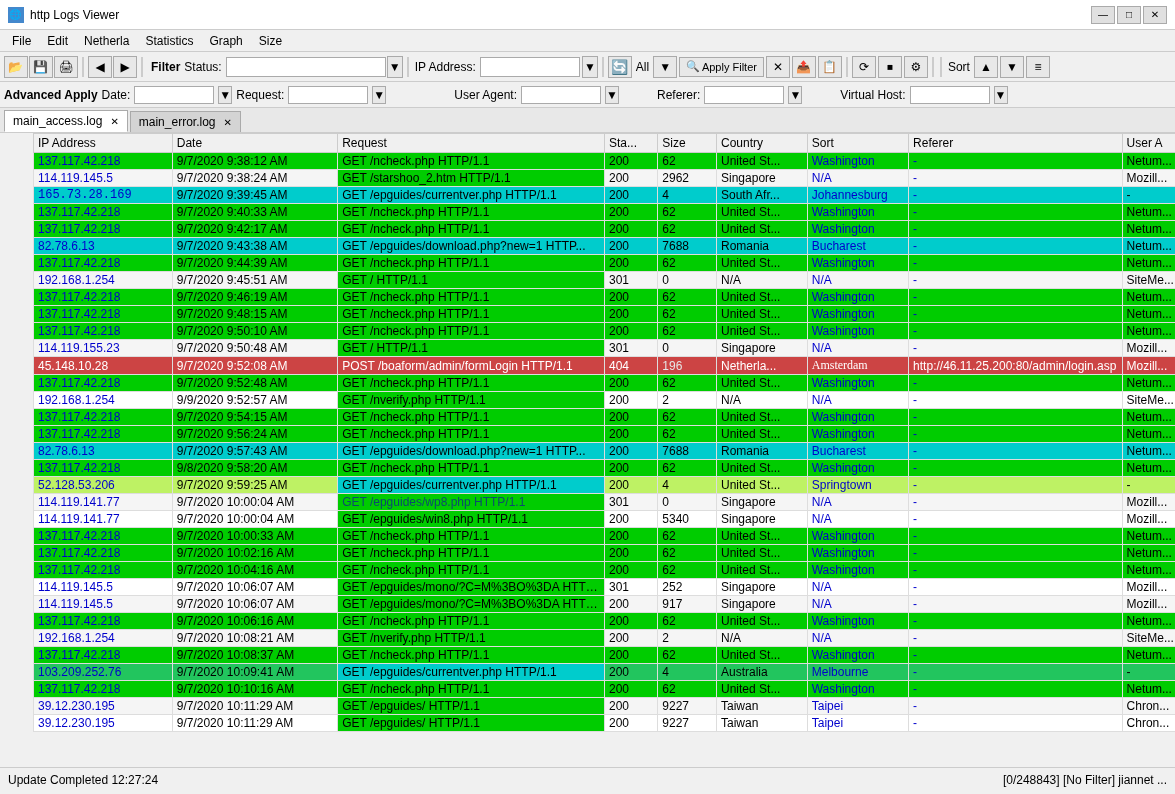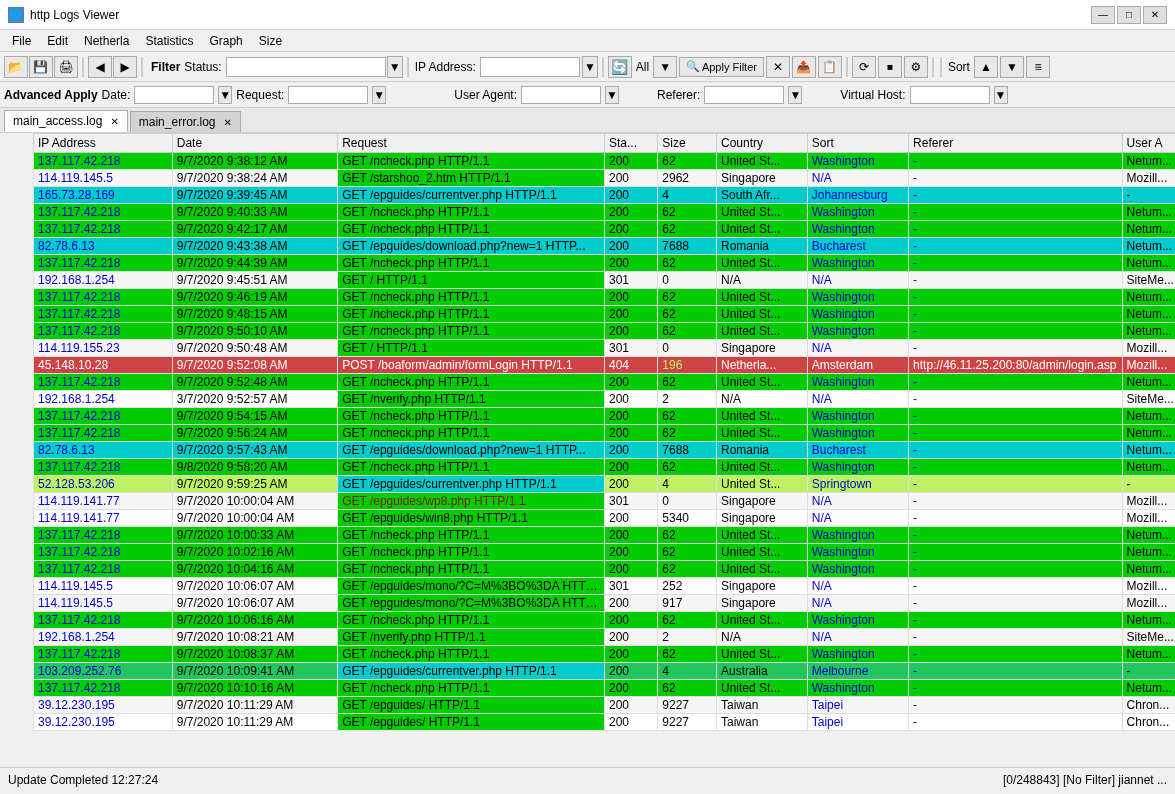--- a/index.html
+++ b/index.html
@@ -303,21 +303,21 @@
           <td class="col-date">9/7/2020 9:38:24 AM</td>
           <td class="col-request" style="background: rgb(0, 204, 0); color: rgb(0, 0, 0);">GET /starshoo_2.htm HTTP/1.1</td>
           <td class="col-status">200</td>
           <td class="col-size">2962</td>
           <td class="col-country">Singapore</td>
           <td class="col-city" style="color: rgb(0, 0, 204);">N/A</td>
           <td class="col-referer" style="color: rgb(0, 0, 204);">-</td>
           <td class="col-useragent">Mozill...</td>
         </tr>
         <tr style="background: rgb(0, 204, 204);">
-          <td class="col-ip" style="color: rgb(0, 0, 204);">165.73.28.169</td>
+          <td class="col-ip" style="color: rgb(0, 0, 204); font-family: Liberation Mono, monospace;">165.73.28.169</td>
           <td class="col-date">9/7/2020 9:39:45 AM</td>
           <td class="col-request" style="background: rgb(0, 204, 204); color: rgb(0, 0, 0);">GET /epguides/currentver.php HTTP/1.1</td>
           <td class="col-status">200</td>
           <td class="col-size">4</td>
           <td class="col-country">South Afr...</td>
           <td class="col-city" style="color: rgb(0, 0, 204);">Johannesburg</td>
           <td class="col-referer" style="color: rgb(0, 0, 204);">-</td>
           <td class="col-useragent">-</td>
         </tr>
         <tr style="background: rgb(0, 204, 0);">
@@ -417,40 +417,40 @@
           <td class="col-country">Singapore</td>
           <td class="col-city" style="color: rgb(0, 0, 204);">N/A</td>
           <td class="col-referer" style="color: rgb(0, 0, 204);">-</td>
           <td class="col-useragent">Mozill...</td>
         </tr>
         <tr style="background: rgb(204, 68, 68); color: rgb(255, 255, 255);">
           <td class="col-ip" style="color: rgb(255, 255, 255);">45.148.10.28</td>
           <td class="col-date" style="color: rgb(255, 255, 255);">9/7/2020 9:52:08 AM</td>
           <td class="col-request" style="color: rgb(255, 255, 255);">POST /boaform/admin/formLogin HTTP/1.1</td>
           <td class="col-status" style="color: rgb(255, 255, 255);">404</td>
-          <td class="col-size" style="color: #bef264;">196</td>
+          <td class="col-size" style="color: #e5e5e5;">196</td>
           <td class="col-country" style="color: rgb(255, 255, 255);">Netherla...</td>
-          <td class="col-city" style="color: rgb(255, 255, 255);">Amsterdam</td>
+          <td class="col-city" style="color: rgb(255, 255, 255); font-family: Liberation Serif, serif;">Amsterdam</td>
           <td class="col-referer" style="color: rgb(255, 255, 255);">http://46.11.25.200:80/admin/login.asp</td>
           <td class="col-useragent" style="color: rgb(255, 255, 255);">Mozill...</td>
         </tr>
         <tr style="background: rgb(0, 204, 0);">
           <td class="col-ip" style="color: rgb(0, 0, 204);">137.117.42.218</td>
           <td class="col-date">9/7/2020 9:52:48 AM</td>
           <td class="col-request" style="background: rgb(0, 204, 0); color: rgb(0, 0, 0);">GET /ncheck.php HTTP/1.1</td>
           <td class="col-status">200</td>
           <td class="col-size">62</td>
           <td class="col-country">United St...</td>
           <td class="col-city" style="color: rgb(0, 0, 204);">Washington</td>
           <td class="col-referer" style="color: rgb(0, 0, 204);">-</td>
           <td class="col-useragent">Netum...</td>
         </tr>
         <tr style="background: rgb(255, 255, 255);">
           <td class="col-ip" style="color: rgb(0, 0, 204);">192.168.1.254</td>
-          <td class="col-date">3/7/2020 9:52:57 AM</td>
+          <td class="col-date">9/9/2020 9:52:57 AM</td>
           <td class="col-request" style="background: rgb(0, 204, 0); color: rgb(0, 0, 0);">GET /nverify.php HTTP/1.1</td>
           <td class="col-status">200</td>
           <td class="col-size">2</td>
           <td class="col-country">N/A</td>
           <td class="col-city" style="color: rgb(0, 0, 204);">N/A</td>
           <td class="col-referer" style="color: rgb(0, 0, 204);">-</td>
           <td class="col-useragent">SiteMe...</td>
         </tr>
         <tr style="background: rgb(0, 204, 0);">
           <td class="col-ip" style="color: rgb(0, 0, 204);">137.117.42.218</td>
@@ -503,21 +503,21 @@
           <td class="col-status">200</td>
           <td class="col-size">4</td>
           <td class="col-country">United St...</td>
           <td class="col-city" style="color: rgb(0, 0, 204);">Springtown</td>
           <td class="col-referer" style="color: rgb(0, 0, 204);">-</td>
           <td class="col-useragent">-</td>
         </tr>
         <tr style="background: rgb(245, 245, 245);">
           <td class="col-ip" style="color: rgb(0, 0, 204);">114.119.141.77</td>
           <td class="col-date">9/7/2020 10:00:04 AM</td>
-          <td class="col-request" style="background: rgb(0, 204, 0); color: #7f1d1d;">GET /epguides/wp8.php HTTP/1.1</td>
+          <td class="col-request" style="background: rgb(0, 204, 0); color: #0c4a6e;">GET /epguides/wp8.php HTTP/1.1</td>
           <td class="col-status">301</td>
           <td class="col-size">0</td>
           <td class="col-country">Singapore</td>
           <td class="col-city" style="color: rgb(0, 0, 204);">N/A</td>
           <td class="col-referer" style="color: rgb(0, 0, 204);">-</td>
           <td class="col-useragent">Mozill...</td>
         </tr>
         <tr style="background: rgb(255, 255, 255);">
           <td class="col-ip" style="color: rgb(0, 0, 204);">114.119.141.77</td>
           <td class="col-date">9/7/2020 10:00:04 AM</td>

